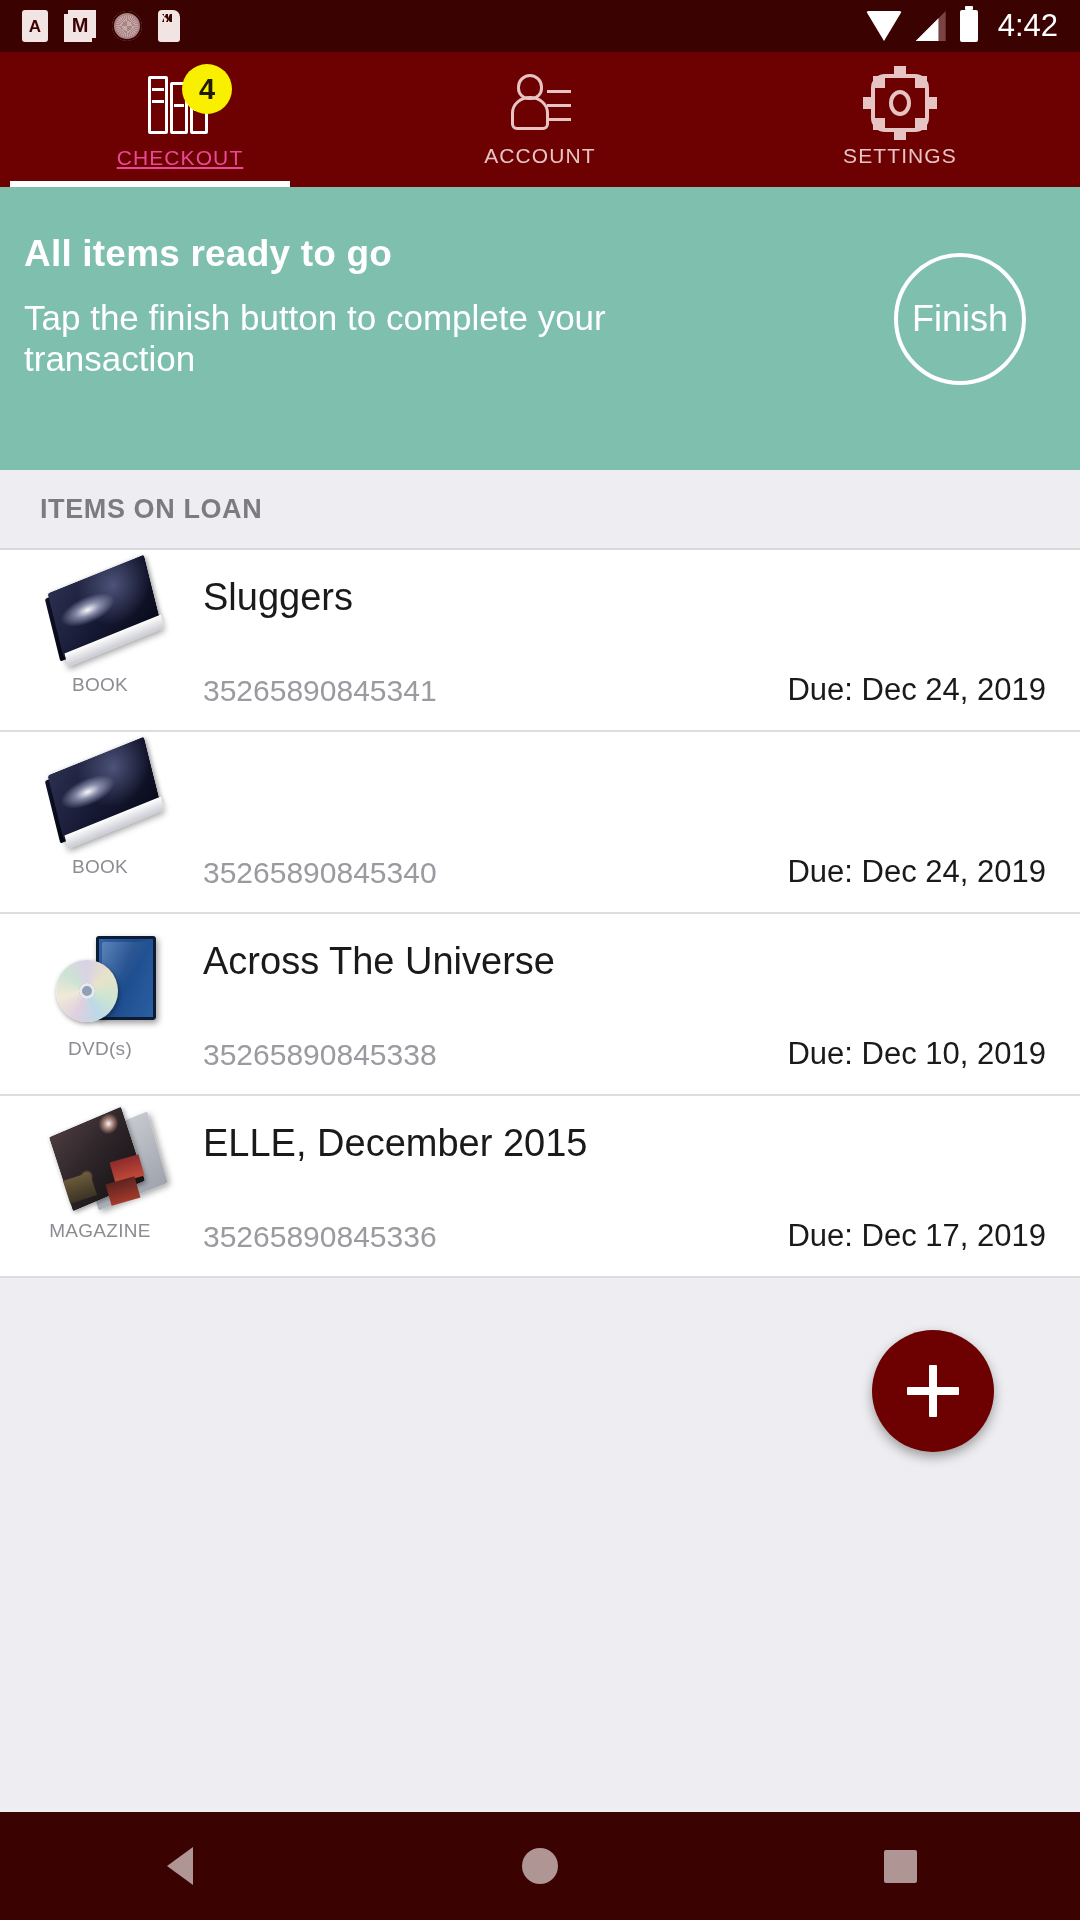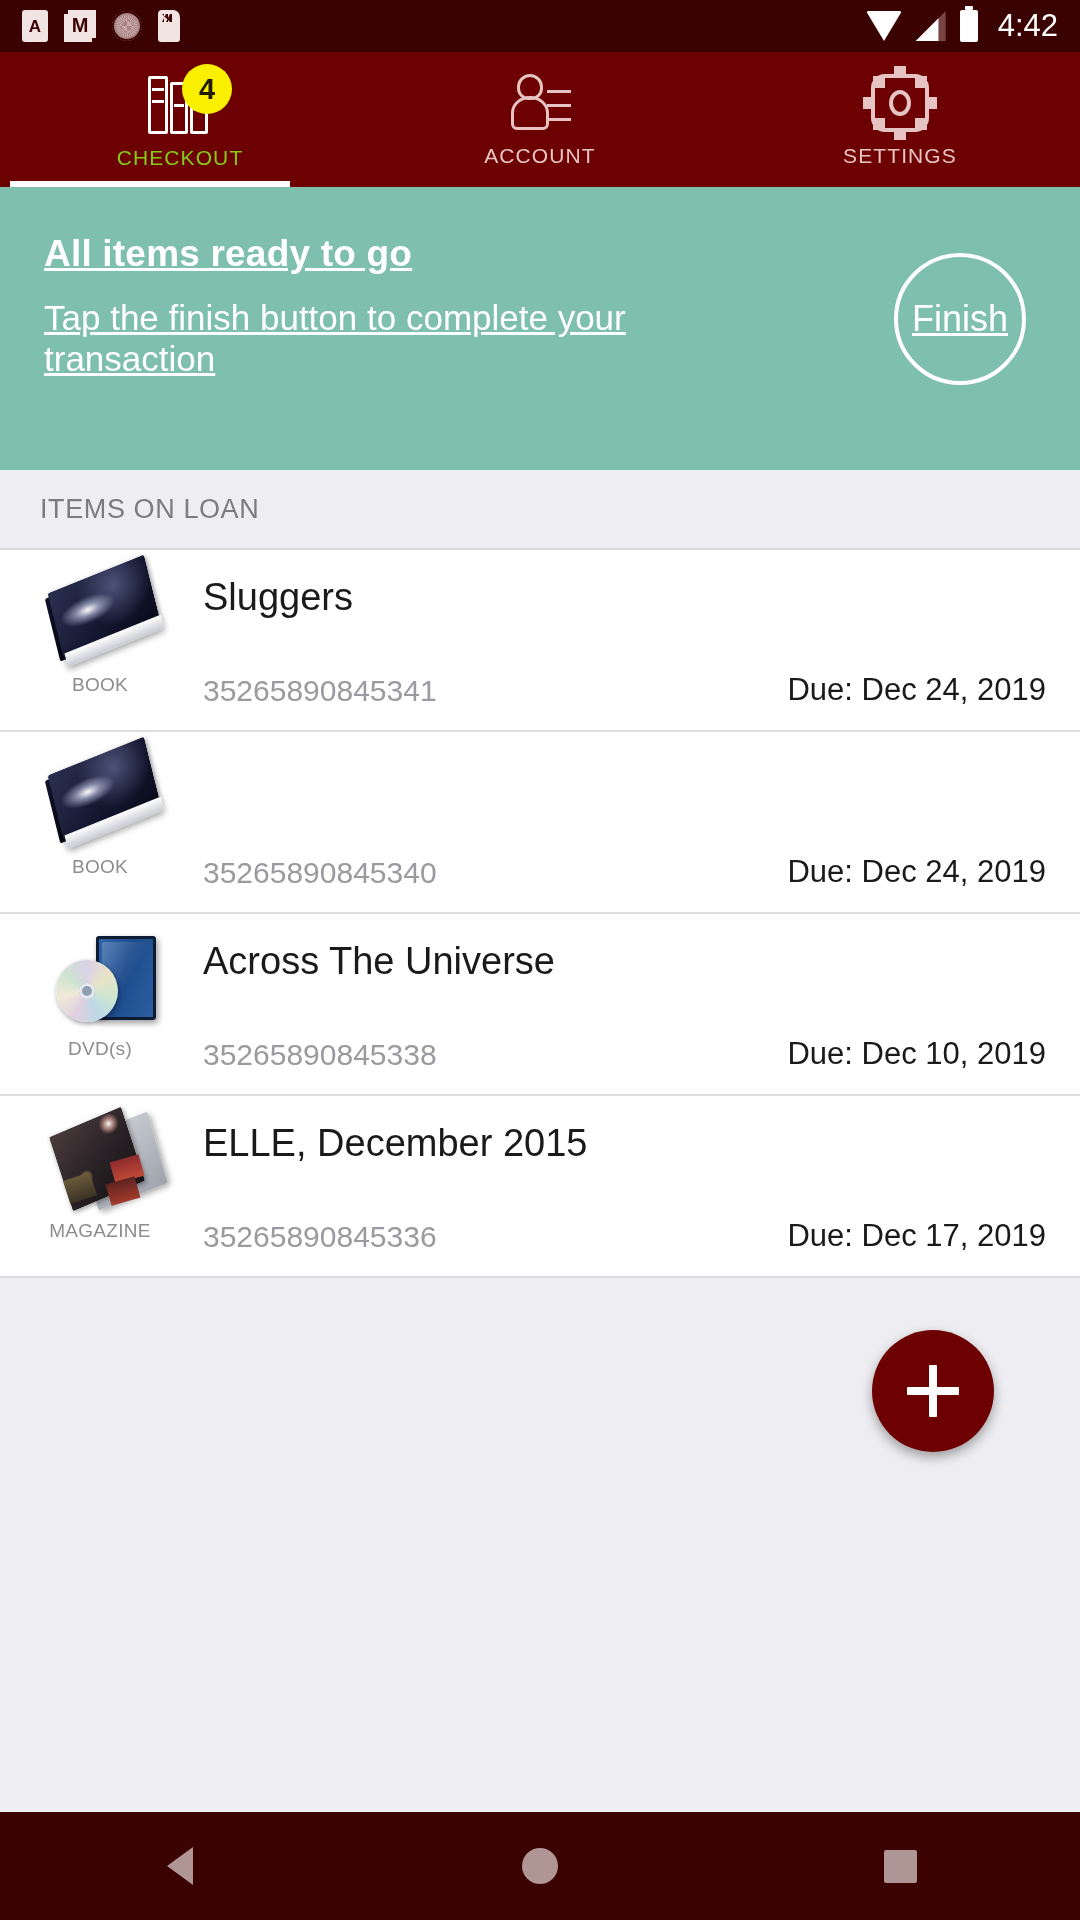--- a/index.html
+++ b/index.html
@@ -46,21 +46,21 @@
   .ic-signal .on { position:absolute; inset:0; background:#ffffff;
              clip-path:polygon(76% 24%,76% 100%,0 100%); }
   .ic-batt { width:18px; height:32px; background:#ffffff; border-radius:2px; position:relative; }
   .ic-batt::before { content:""; position:absolute; top:-4px; left:5px; width:8px; height:4px; background:#fff; border-radius:1px; }
 
   
   .tabbar { flex:0 0 135px; background:#6d0000; display:flex; position:relative; }
   .tab { flex:1; display:flex; flex-direction:column; align-items:center; justify-content:flex-start;
          padding-top:22px; position:relative; }
   .tab-label { font-size:21px; letter-spacing:1.1px; margin-top:12px; }
-  .tab.active .tab-label { color:#84cc16; }
+  .tab.active .tab-label { color:#ec4899;text-decoration:underline; }
   .tab.inactive .tab-label { color:#e6c4c4; }
   .tab-indicator { position:absolute; bottom:0; left:10px; width:280px; height:6px; background:#ffffff; }
 
   .icon-books { width:64px; height:60px; position:relative; }
   .icon-books i { position:absolute; bottom:0; border:3px solid #ffffff; border-radius:2px; }
   .icon-books .b1 { left:0;  width:20px; height:58px; }
   .icon-books .b2 { left:22px; width:18px; height:52px; }
   .icon-books .b3 { left:42px; width:18px; height:46px; }
   .icon-books .band { position:absolute; background:#ffffff; height:3px; }
   .badge {
@@ -76,37 +76,38 @@
   .icon-account .ln { position:absolute; right:0; width:24px; height:3px; background:#e6c4c4; }
   .icon-gear { width:58px; height:58px; position:relative; }
   .icon-gear .ring { position:absolute; inset:0; border:4px solid #e6c4c4; border-radius:14px; }
   .icon-gear .hole { position:absolute; left:18px; top:16px; width:22px; height:26px;
         border:4px solid #e6c4c4; border-radius:50%; }
   .icon-gear .tooth { position:absolute; width:12px; height:12px; background:#e6c4c4; }
 
   
   .banner {
     flex:0 0 283px; background:#7fbfae; color:#ffffff;
-    padding:38px 40px 0 44px; display:flex; align-items:flex-start;text-decoration:underline;
+    padding:38px 40px 0 24px; display:flex; align-items:flex-start;
   }
   .banner-text { flex:1; padding-top:8px; }
   .banner-title { font-size:37px; font-weight:700; letter-spacing:0.2px; }
   .banner-sub { font-size:35px; font-weight:400; margin-top:22px; line-height:1.18; max-width:600px; }
   .finish-btn {
     width:132px; height:132px; border-radius:50%; border:4px solid #ffffff;
     display:flex; align-items:center; justify-content:center;
     font-size:36px; color:#ffffff; flex:0 0 132px; margin-top:28px; margin-right:14px;
   }
 
   
   .section-wrap { background:#eeeef2; }
   .section-header {
     height:80px; display:flex; align-items:center; padding-left:40px;
     font-size:27px; color:#7b7b80; letter-spacing:0.6px;
     border-bottom:2px solid #d8d8dd;
+    font-weight:bold;
   }
 
   
   .list { background:#ffffff;border-radius:20px; }
   .row {
     height:182px; background:#ffffff; border-bottom:2px solid #dcdce1;
     position:relative; padding:0 34px 0 0;
   }
   .row-title {
     position:absolute; left:203px; top:26px; font-size:38px; color:#1a1a1a;

